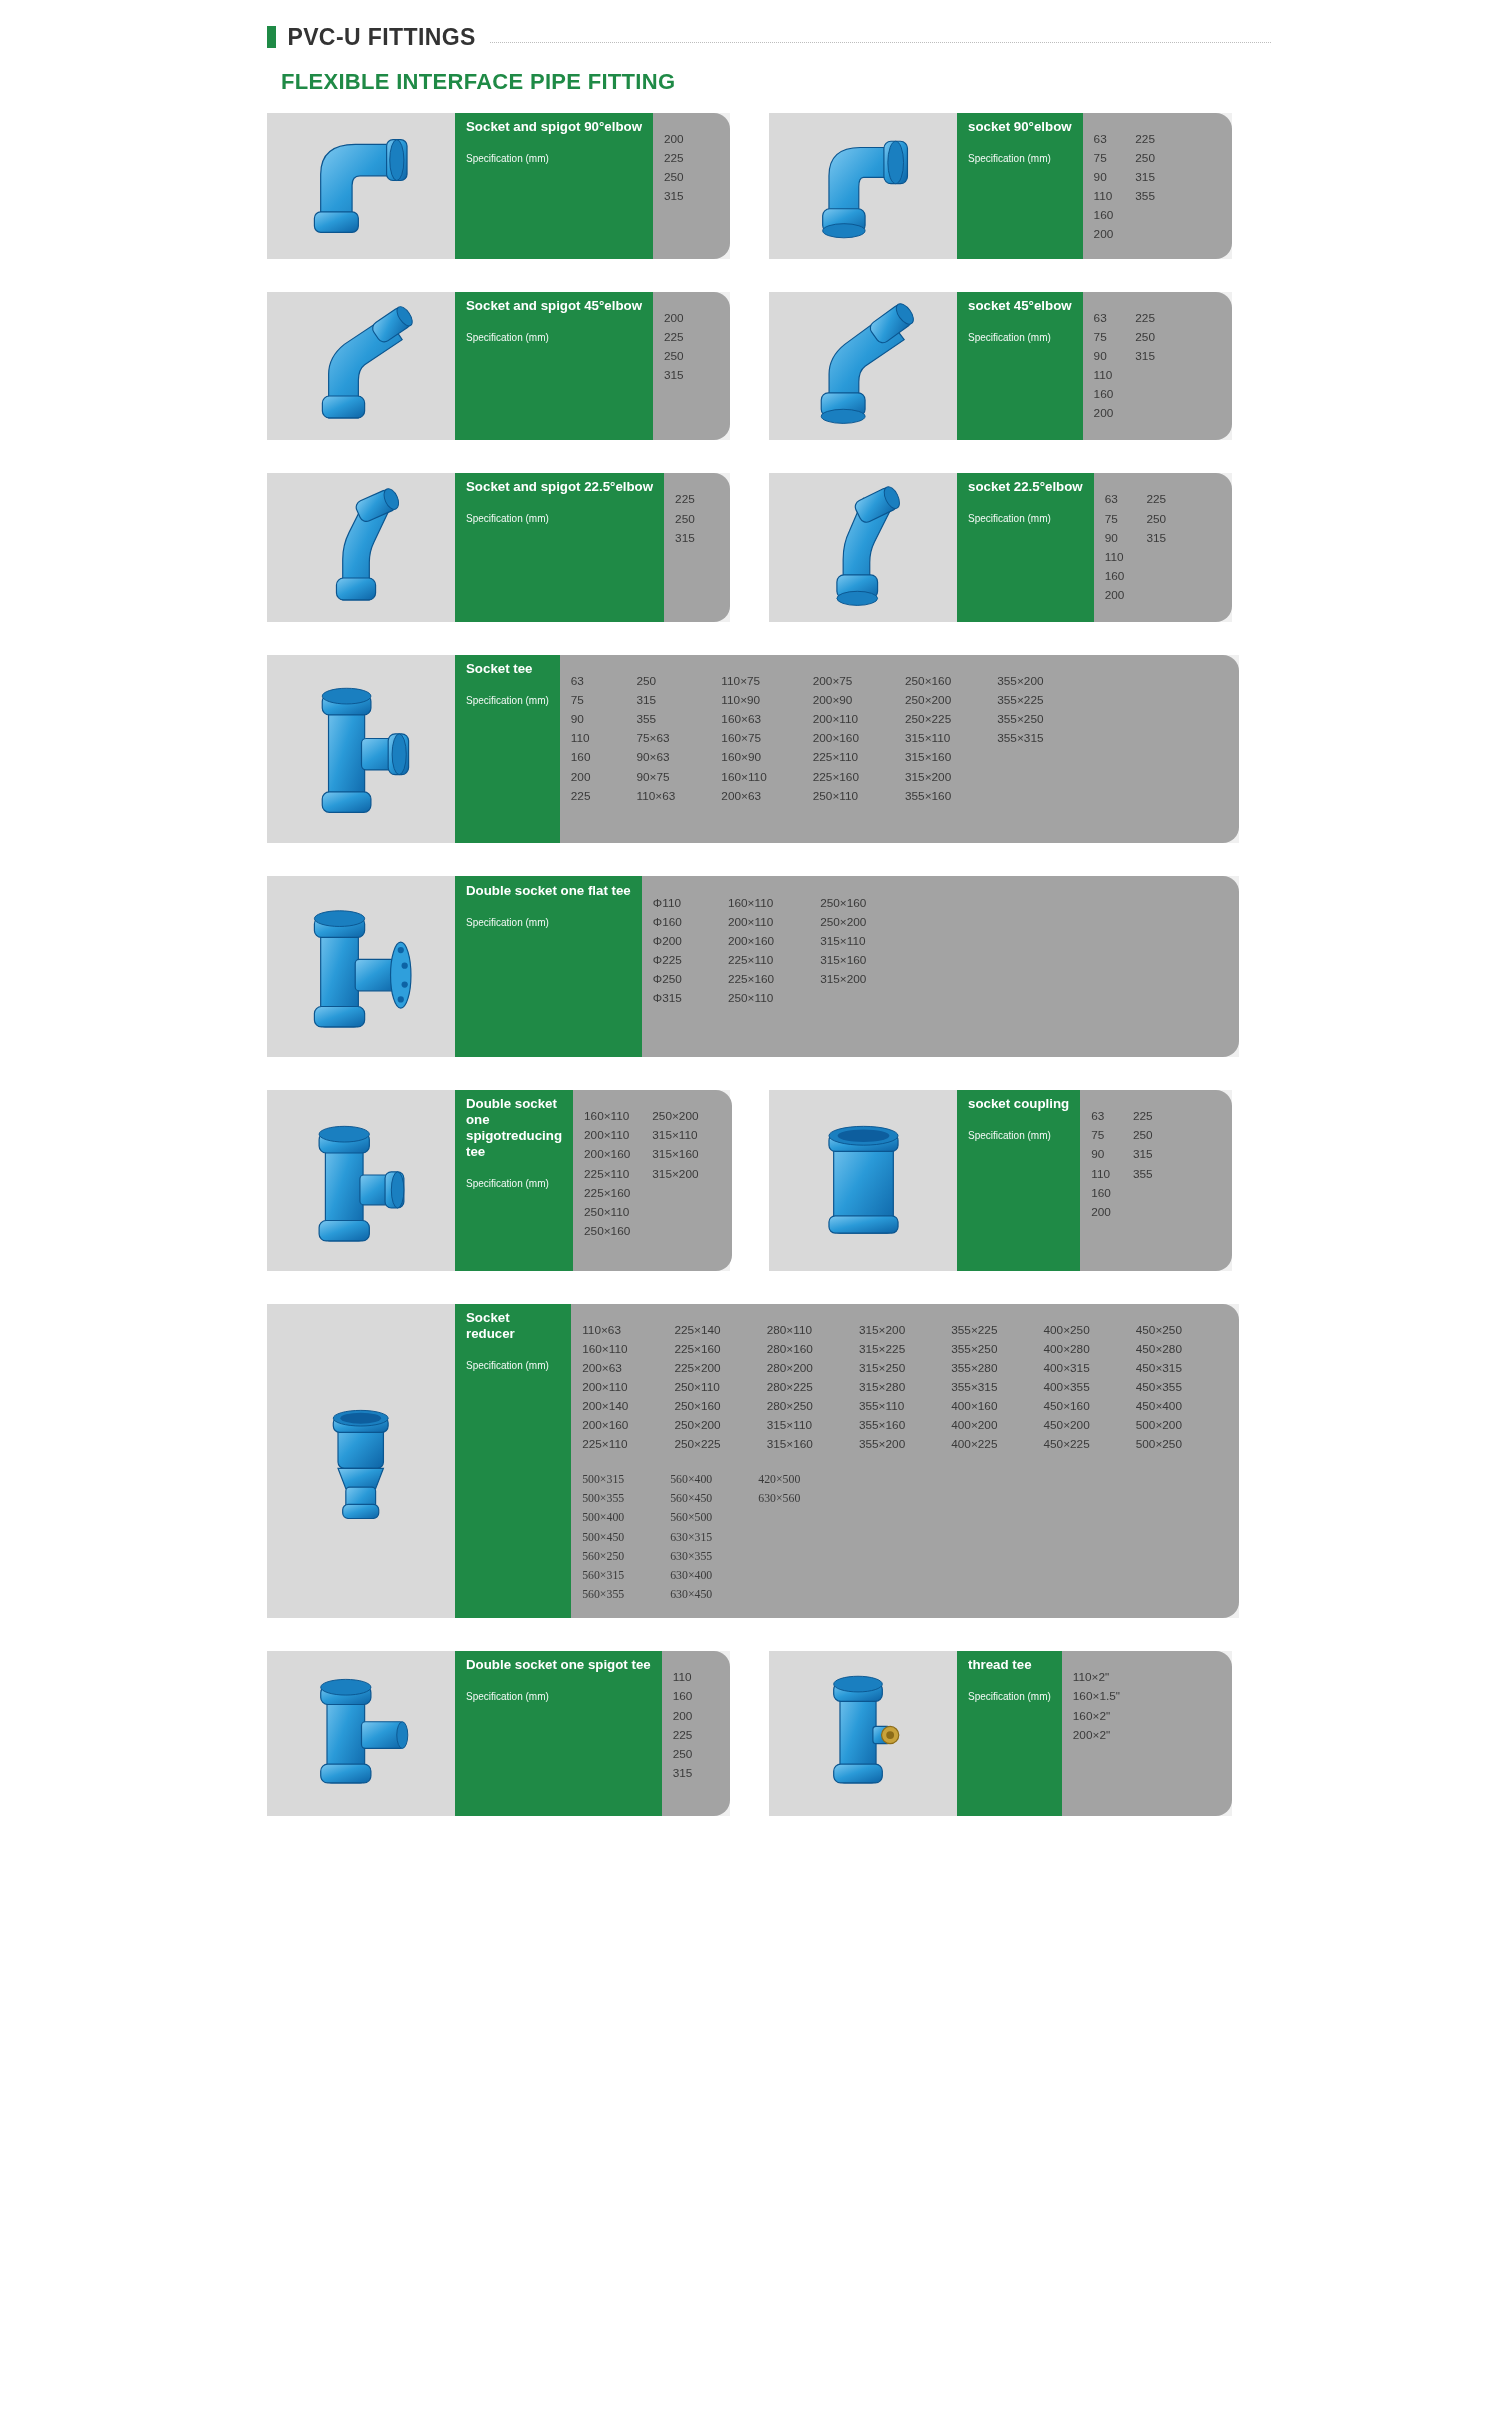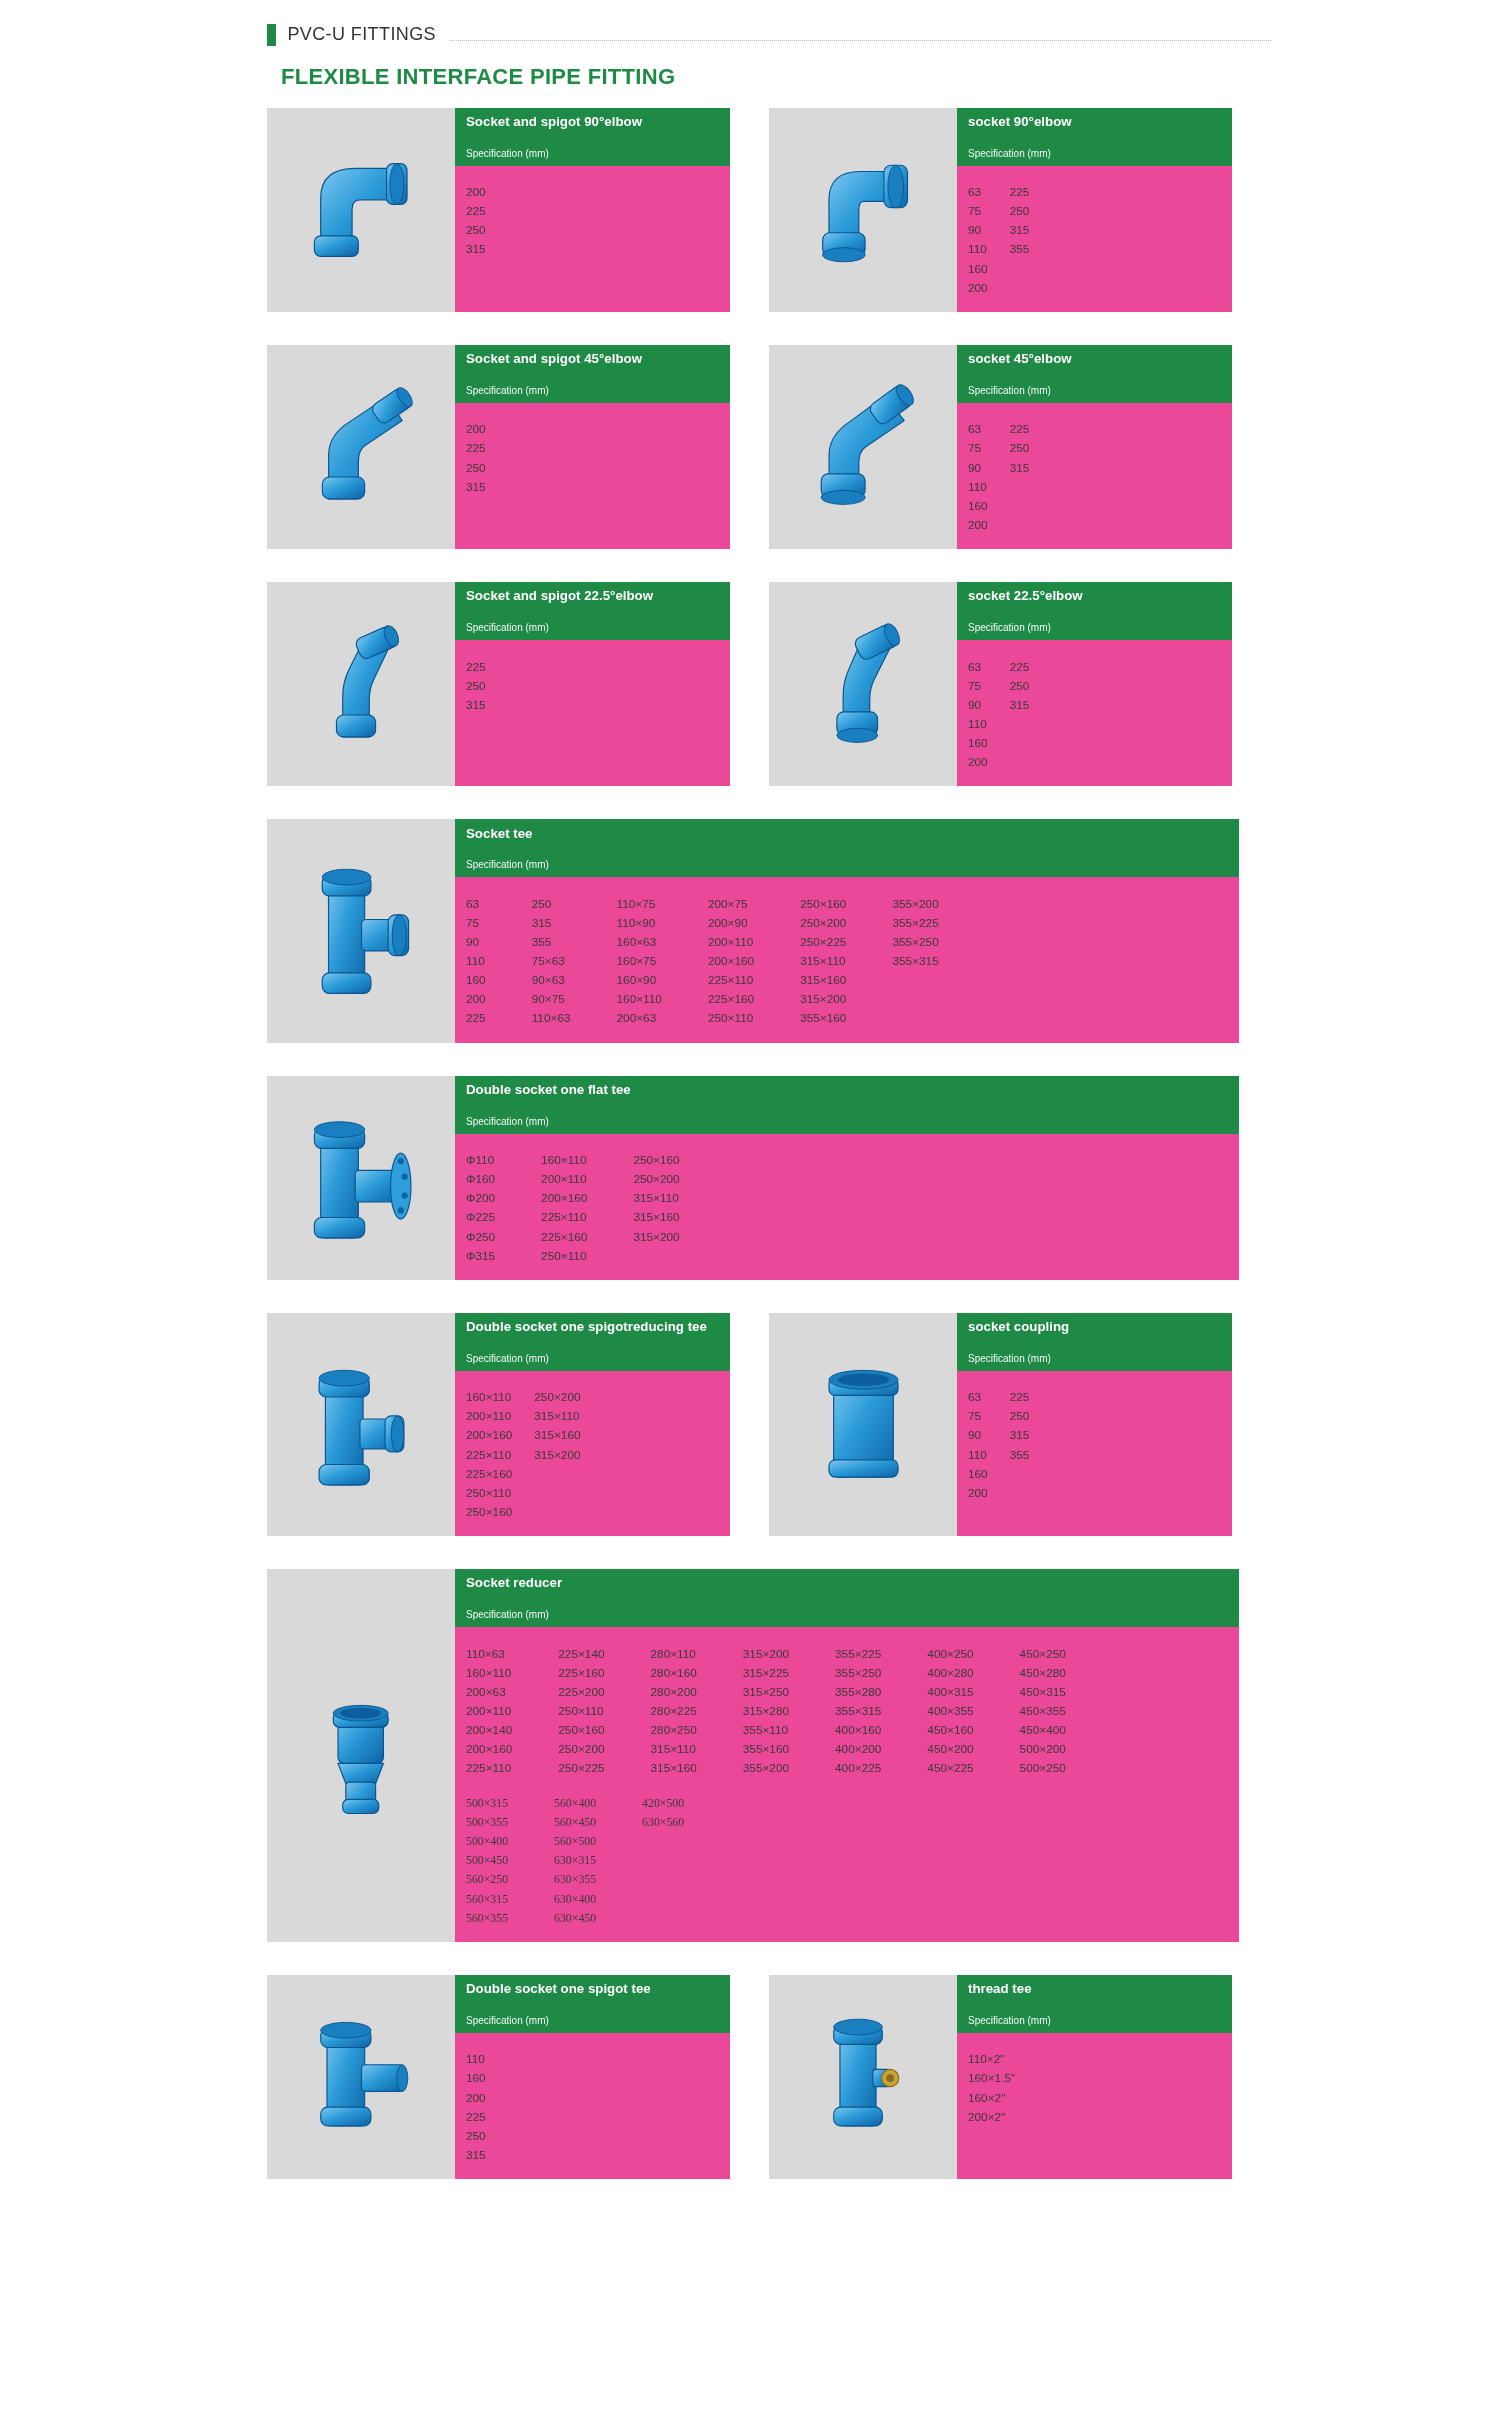--- a/index.html
+++ b/index.html
@@ -17,22 +17,22 @@
     display:flex;
     align-items:center;
     padding:23.5px 0 11px 267px;
   }
   .hdr-bar {
     width:9.4px; height:22px;
     background:#1f8a46;
     margin-right:11px;
   }
   .hdr-title {
-    font-size:18px;
-    font-weight:normal;
+    font-size:23px;
+    font-weight:bold;
     color:#333;
     letter-spacing:0.4px;
     white-space:nowrap;
   }
   .hdr-dots {
     flex:1;
     margin-left:14px;
     margin-right:235px;
     border-bottom:1.6px dotted #bdbdbd;
     height:12.6px;
@@ -63,23 +63,24 @@
     width:188px;
     background:#d9d9d9;
     flex:0 0 188px;
     display:flex;
     align-items:center;
     justify-content:center;
     padding:7.8px;
   }
   .card-body {
     flex:1;
-    background:#ec4899;
+    background:#a3a3a3;
     display:flex;
-    flex-direction:column;
+    flex-direction:row;
+    border-radius:16px;
   }
   .card-title-bar {
     background:#1f8a46;
     color:#fff;
     padding:6.3px 11px 7px 11px;
   }
   .card-title {
     font-size:13.3px;
     font-weight:bold;
     line-height:1.2;

